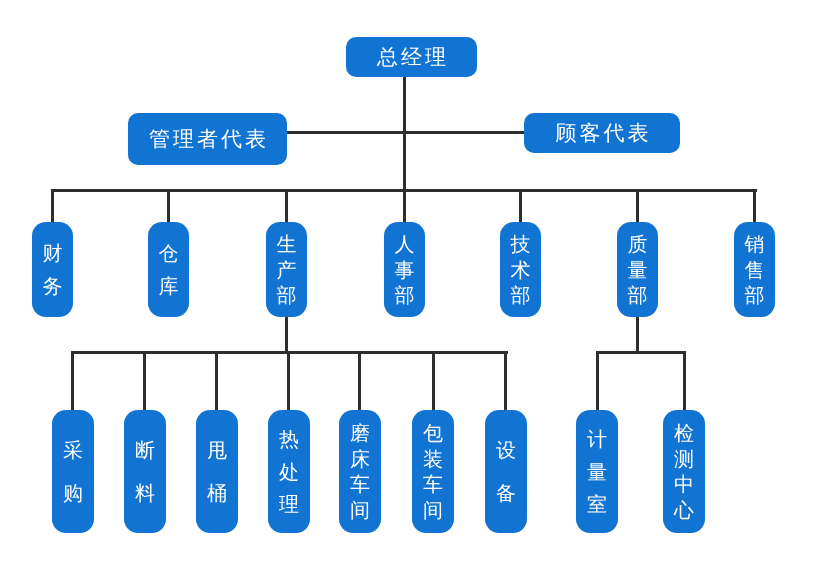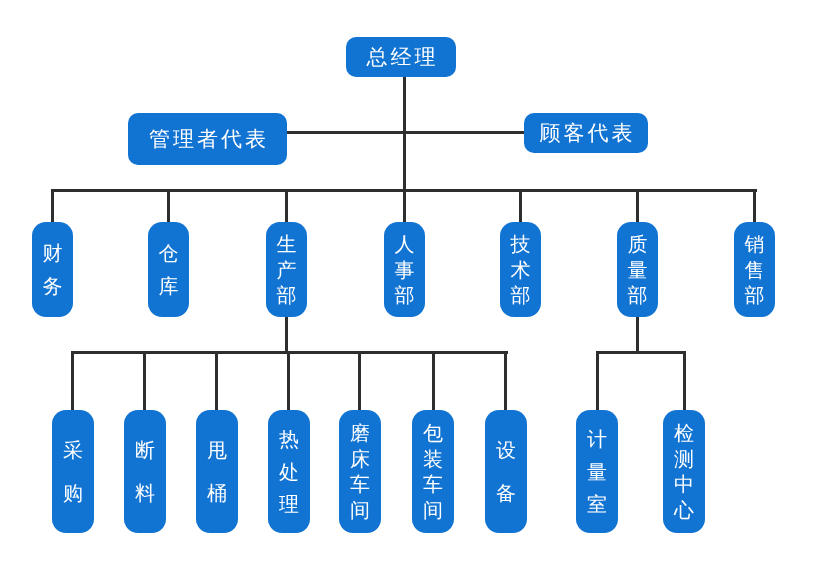--- a/index.html
+++ b/index.html
@@ -69,24 +69,24 @@
   <div class="line" style="left:287px;top:352px;width:3px;height:58px;"></div>
   <div class="line" style="left:358px;top:352px;width:3px;height:58px;"></div>
   <div class="line" style="left:432px;top:352px;width:3px;height:58px;"></div>
   <div class="line" style="left:504px;top:352px;width:3px;height:58px;"></div>
 
   <div class="line" style="left:636px;top:316px;width:3px;height:38px;"></div>
   <div class="line" style="left:596px;top:351px;width:90px;height:3px;"></div>
   <div class="line" style="left:596px;top:352px;width:3px;height:58px;"></div>
   <div class="line" style="left:683px;top:352px;width:3px;height:58px;"></div>
 
-  <div class="node hbox" style="left:346px;top:37px;width:110px;height:40px;">总经理</div>
+  <div class="node hbox" style="left:346px;top:37px;width:131px;height:40px;">总经理</div>
 
   <div class="node hbox" style="left:128px;top:113px;width:159px;height:52px;">管理者代表</div>
-  <div class="node hbox" style="left:524px;top:113px;width:124px;height:40px;">顾客代表</div>
+  <div class="node hbox" style="left:524px;top:113px;width:156px;height:40px;">顾客代表</div>
 
   <div class="node pill" style="left:32px;top:222px;width:41px;height:95px;">
       <span>财</span>
       <span>务</span>
     </div>
   <div class="node pill" style="left:148px;top:222px;width:41px;height:95px;">
       <span>仓</span>
       <span>库</span>
     </div>
   <div class="node pill" style="left:266px;top:222px;width:41px;height:95px;">

